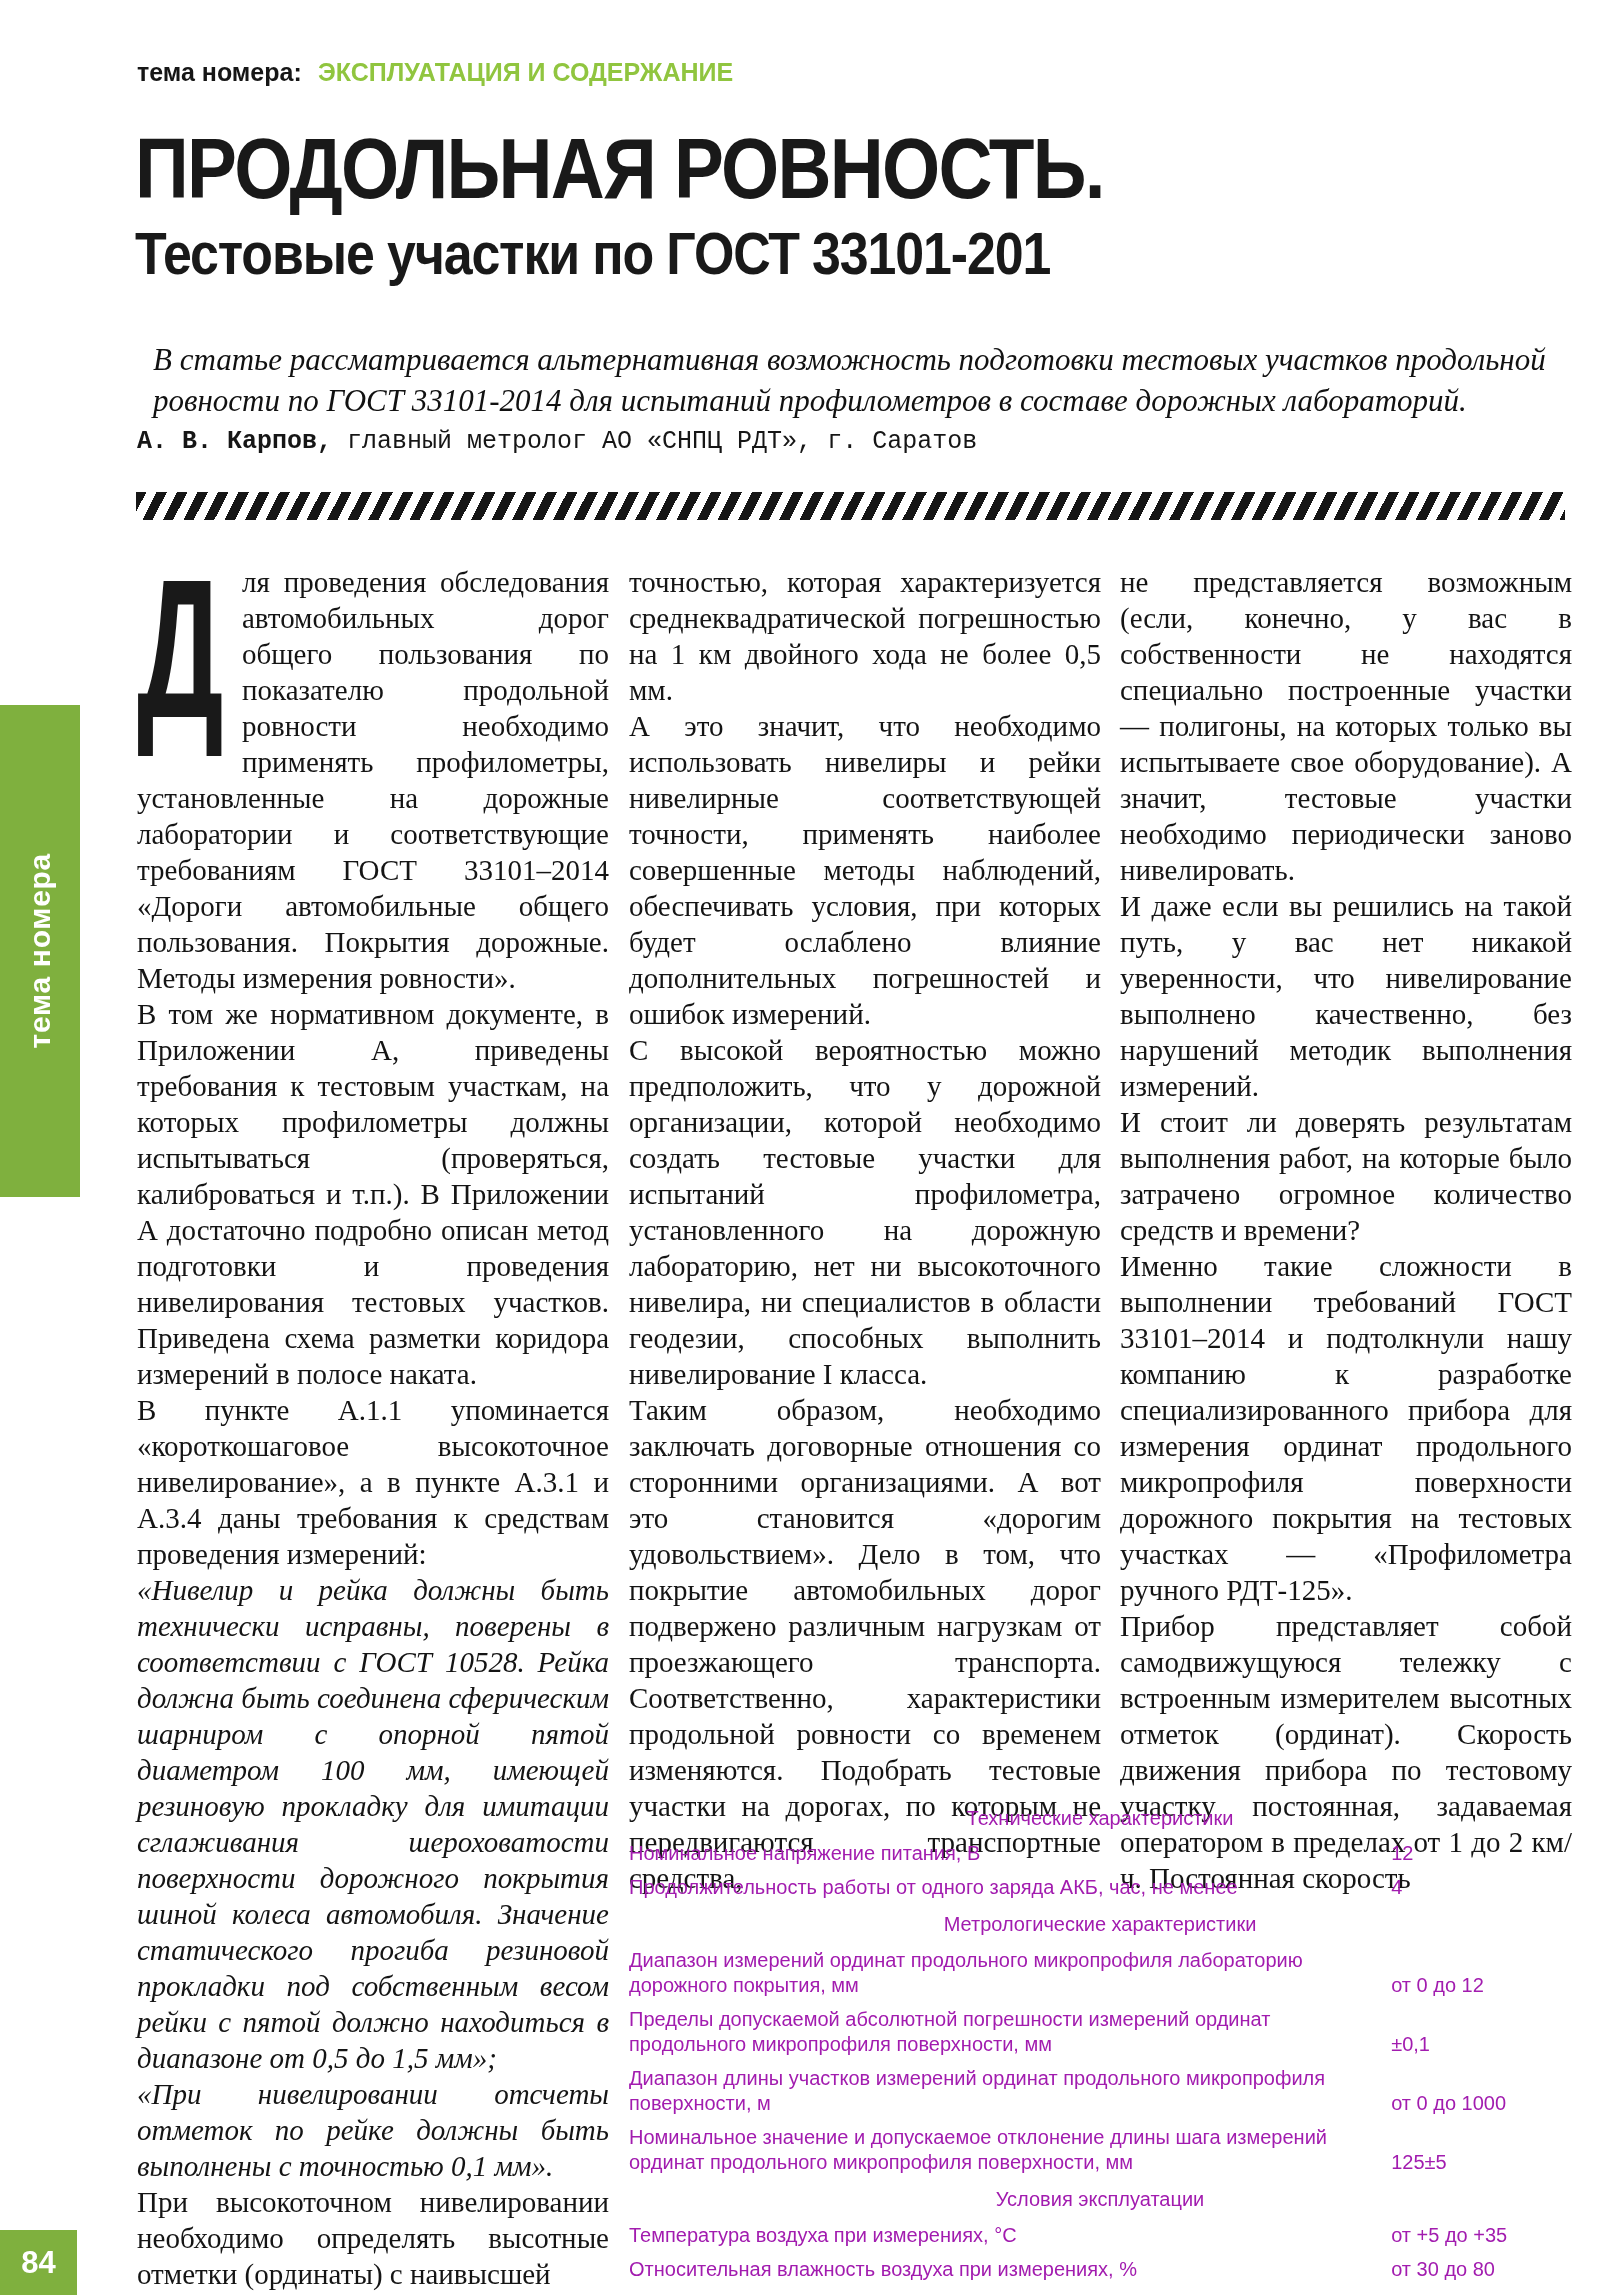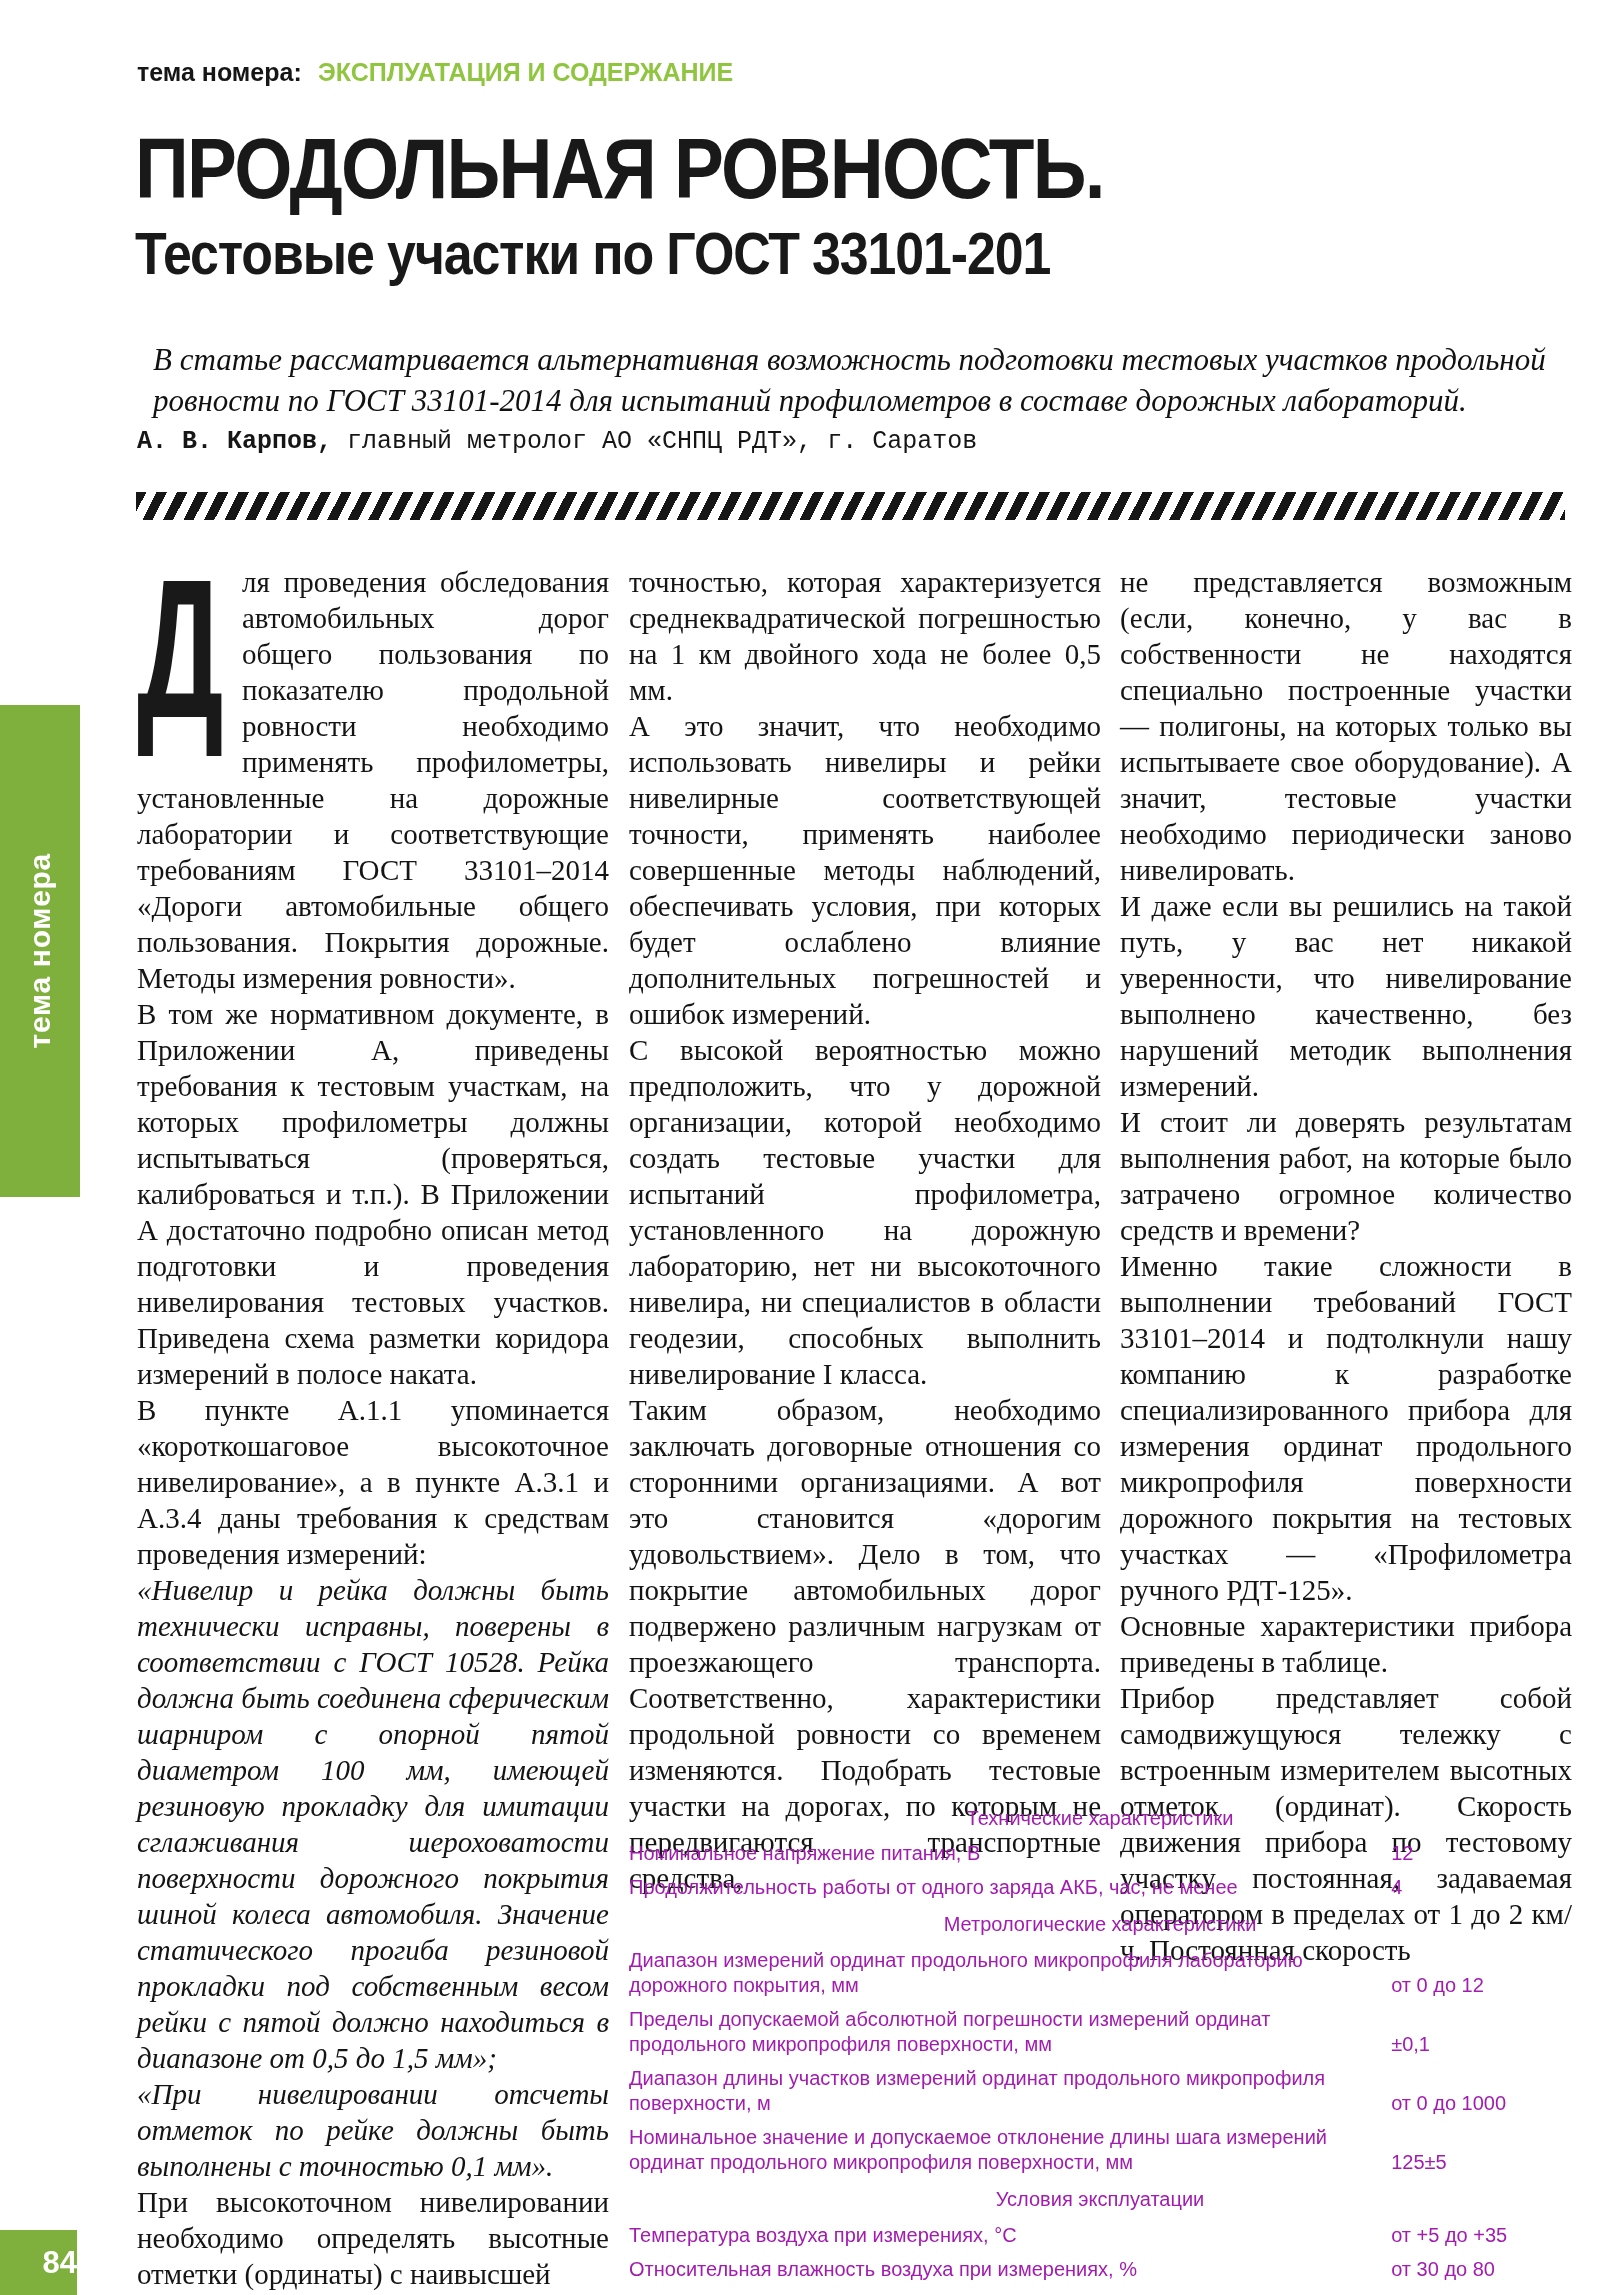--- a/index.html
+++ b/index.html
@@ -9,21 +9,21 @@
 
   
   .side-tab{position:absolute;left:0;top:705px;width:80px;height:492px;background:#7fb03e;
             display:flex;align-items:center;justify-content:center;}
   .side-tab span{writing-mode:vertical-rl;transform:rotate(180deg);
             font-family:"Liberation Sans",sans-serif;font-weight:700;font-size:30px;
             color:#ffffff;letter-spacing:0.7px;white-space:nowrap;}
 
   
   .page-num{position:absolute;left:0;top:2230px;width:77px;height:65px;background:#7fb03e;
-            display:flex;align-items:center;justify-content:flex-end;
+            display:flex;align-items:center;justify-content:center;
             font-family:"Liberation Sans",sans-serif;font-weight:700;font-size:31px;color:#fff;}
 
   
   .kicker{position:absolute;left:137px;top:58px;font-family:"Liberation Sans",sans-serif;
           font-weight:700;font-size:25px;white-space:nowrap;}
   .k-black{color:#161616;}
   .k-green{color:#90c53f;margin-left:9.2px;}
 
   
   .title-main{position:absolute;left:135px;top:126px;margin:0;
@@ -107,21 +107,20 @@
     <p>А это значит, что необходимо использовать нивелиры и рейки нивелирные соответствующей точности, применять наиболее совершенные методы наблюдений, обеспечивать условия, при которых будет ослаблено влияние дополнительных погрешностей и ошибок измерений.</p>
     <p>С высокой вероятностью можно предположить, что у дорожной организации, которой необходимо создать тестовые участки для испытаний профилометра, установленного на дорожную лабораторию, нет ни высокоточного нивелира, ни специалистов в области геодезии, способных выполнить нивелирование I класса.</p>
     <p>Таким образом, необходимо заключать договорные отношения со сторонними организациями. А вот это становится «дорогим удовольствием». Дело в том, что покрытие автомобильных дорог подвержено различным нагрузкам от проезжающего транспорта. Соответственно, характеристики продольной ровности со временем изменяются. Подобрать тестовые участки на дорогах, по которым не передвигаются транспортные средства,</p>
   </div>
 
   <div class="col col3">
     <p>не представляется возможным (если, конечно, у вас в собственности не находятся специально построенные участки — полигоны, на которых только вы испытываете свое оборудование). А значит, тестовые участки необходимо периодически заново нивелировать.</p>
     <p>И даже если вы решились на такой путь, у вас нет никакой уверенности, что нивелирование выполнено качественно, без нарушений методик выполнения измерений.</p>
     <p>И стоит ли доверять результатам выполнения работ, на которые было затрачено огромное количество средств и времени?</p>
     <p>Именно такие сложности в выполнении требований ГОСТ 33101–2014 и подтолкнули нашу компанию к разработке специализированного прибора для измерения ординат продольного микропрофиля поверхности дорожного покрытия на тестовых участках — «Профилометра ручного РДТ-125».</p>
-    <p>Основные характеристики прибора приведены в таблице.</p>
     <p>Прибор представляет собой самодвижущуюся тележку с встроенным измерителем высотных отметок (ординат). Скорость движения прибора по тестовому участку постоянная, задаваемая оператором в пределах от 1 до 2 км/ч. Постоянная скорость</p>
   </div>
 
   <div class="spec">
     <div class="t-head">Технические характеристики</div>
     <div class="t-row">
       <div class="t-label">Номинальное напряжение питания, В</div>
       <div class="t-value">12</div>
     </div>
     <div class="t-row">

